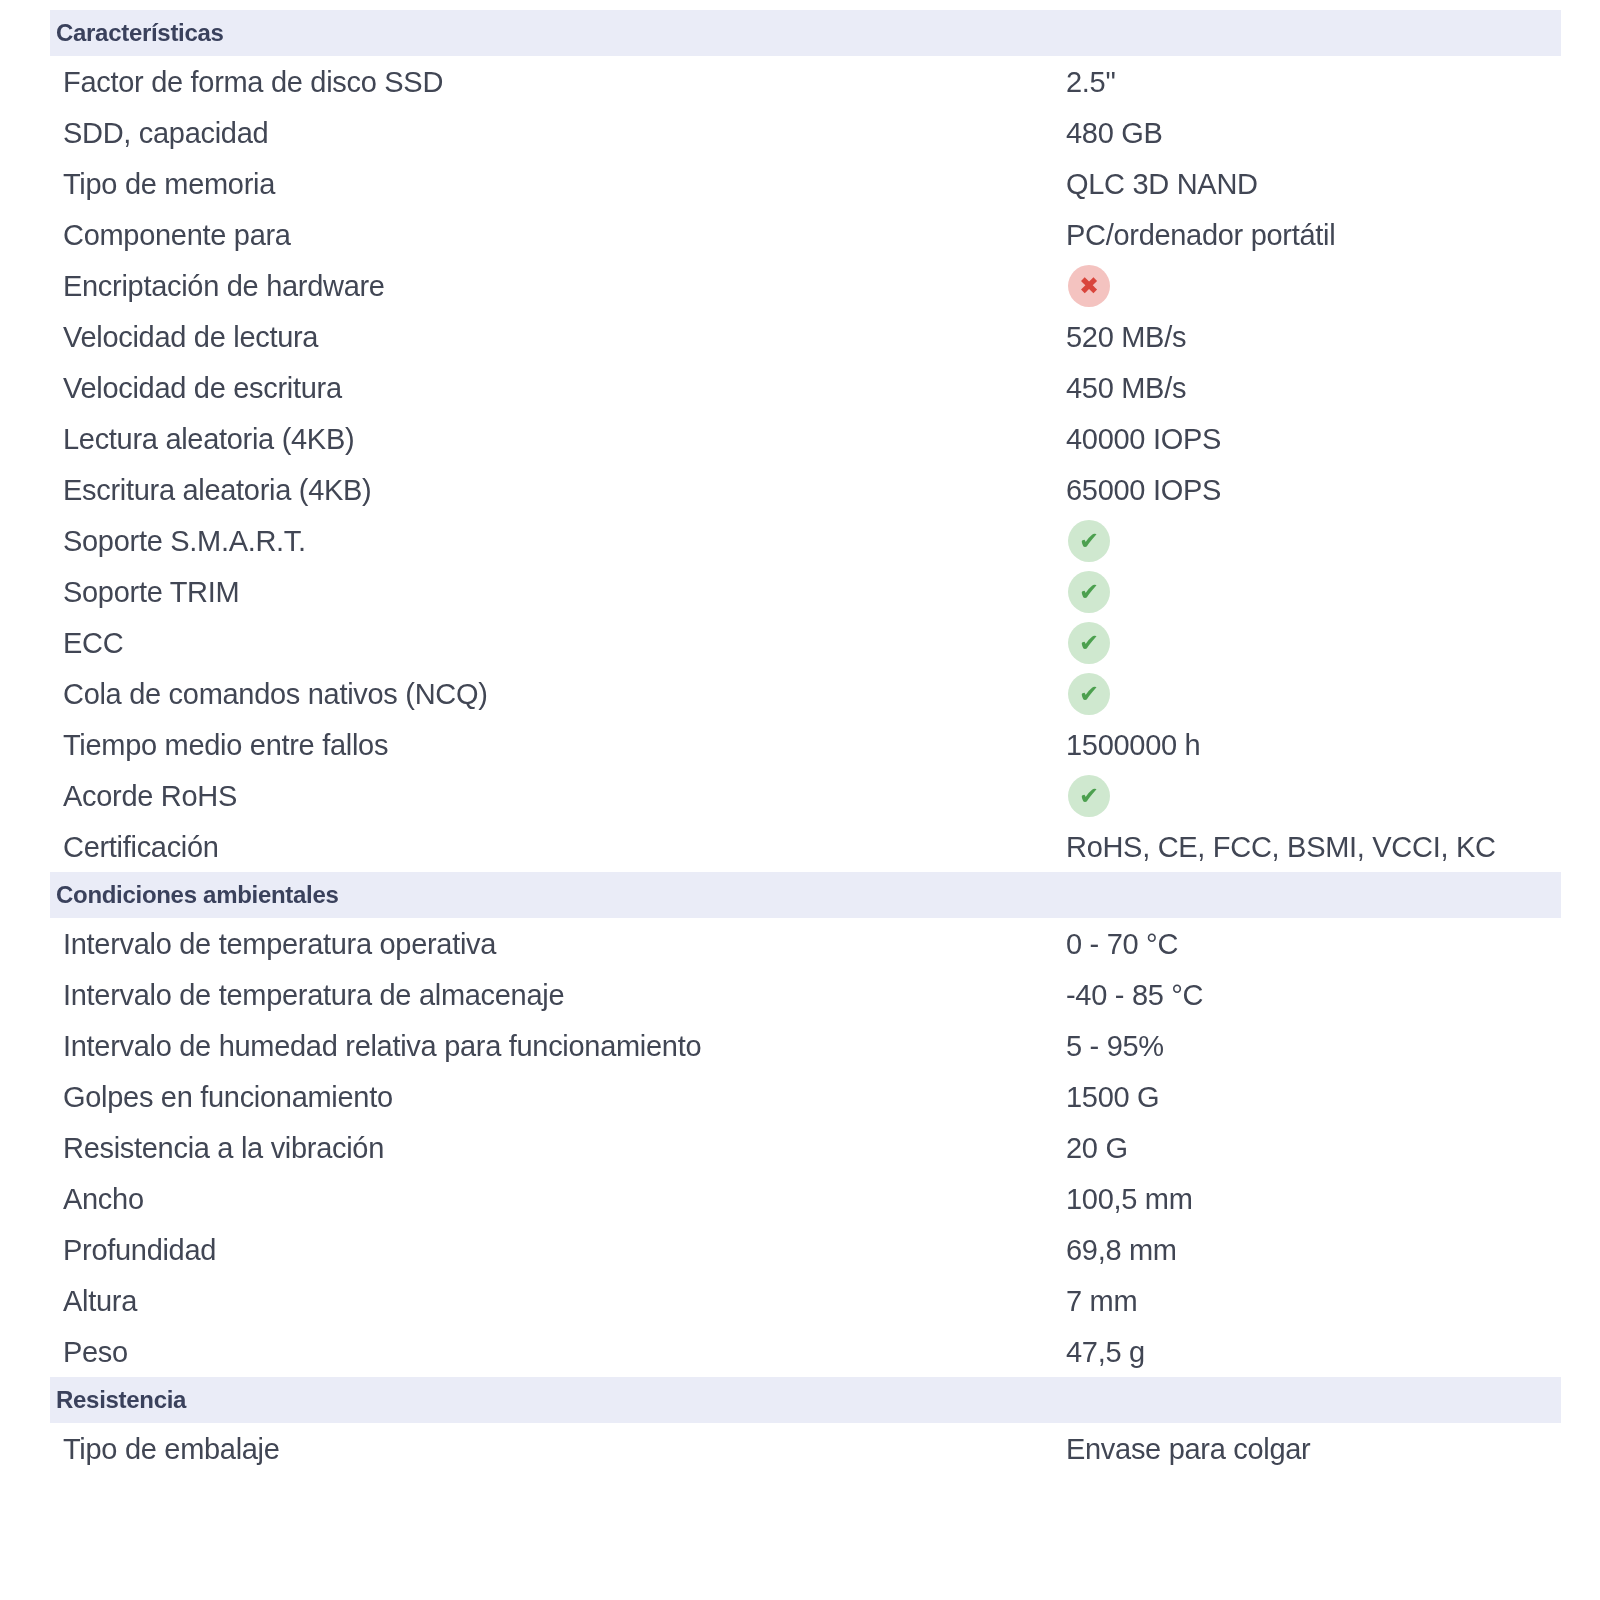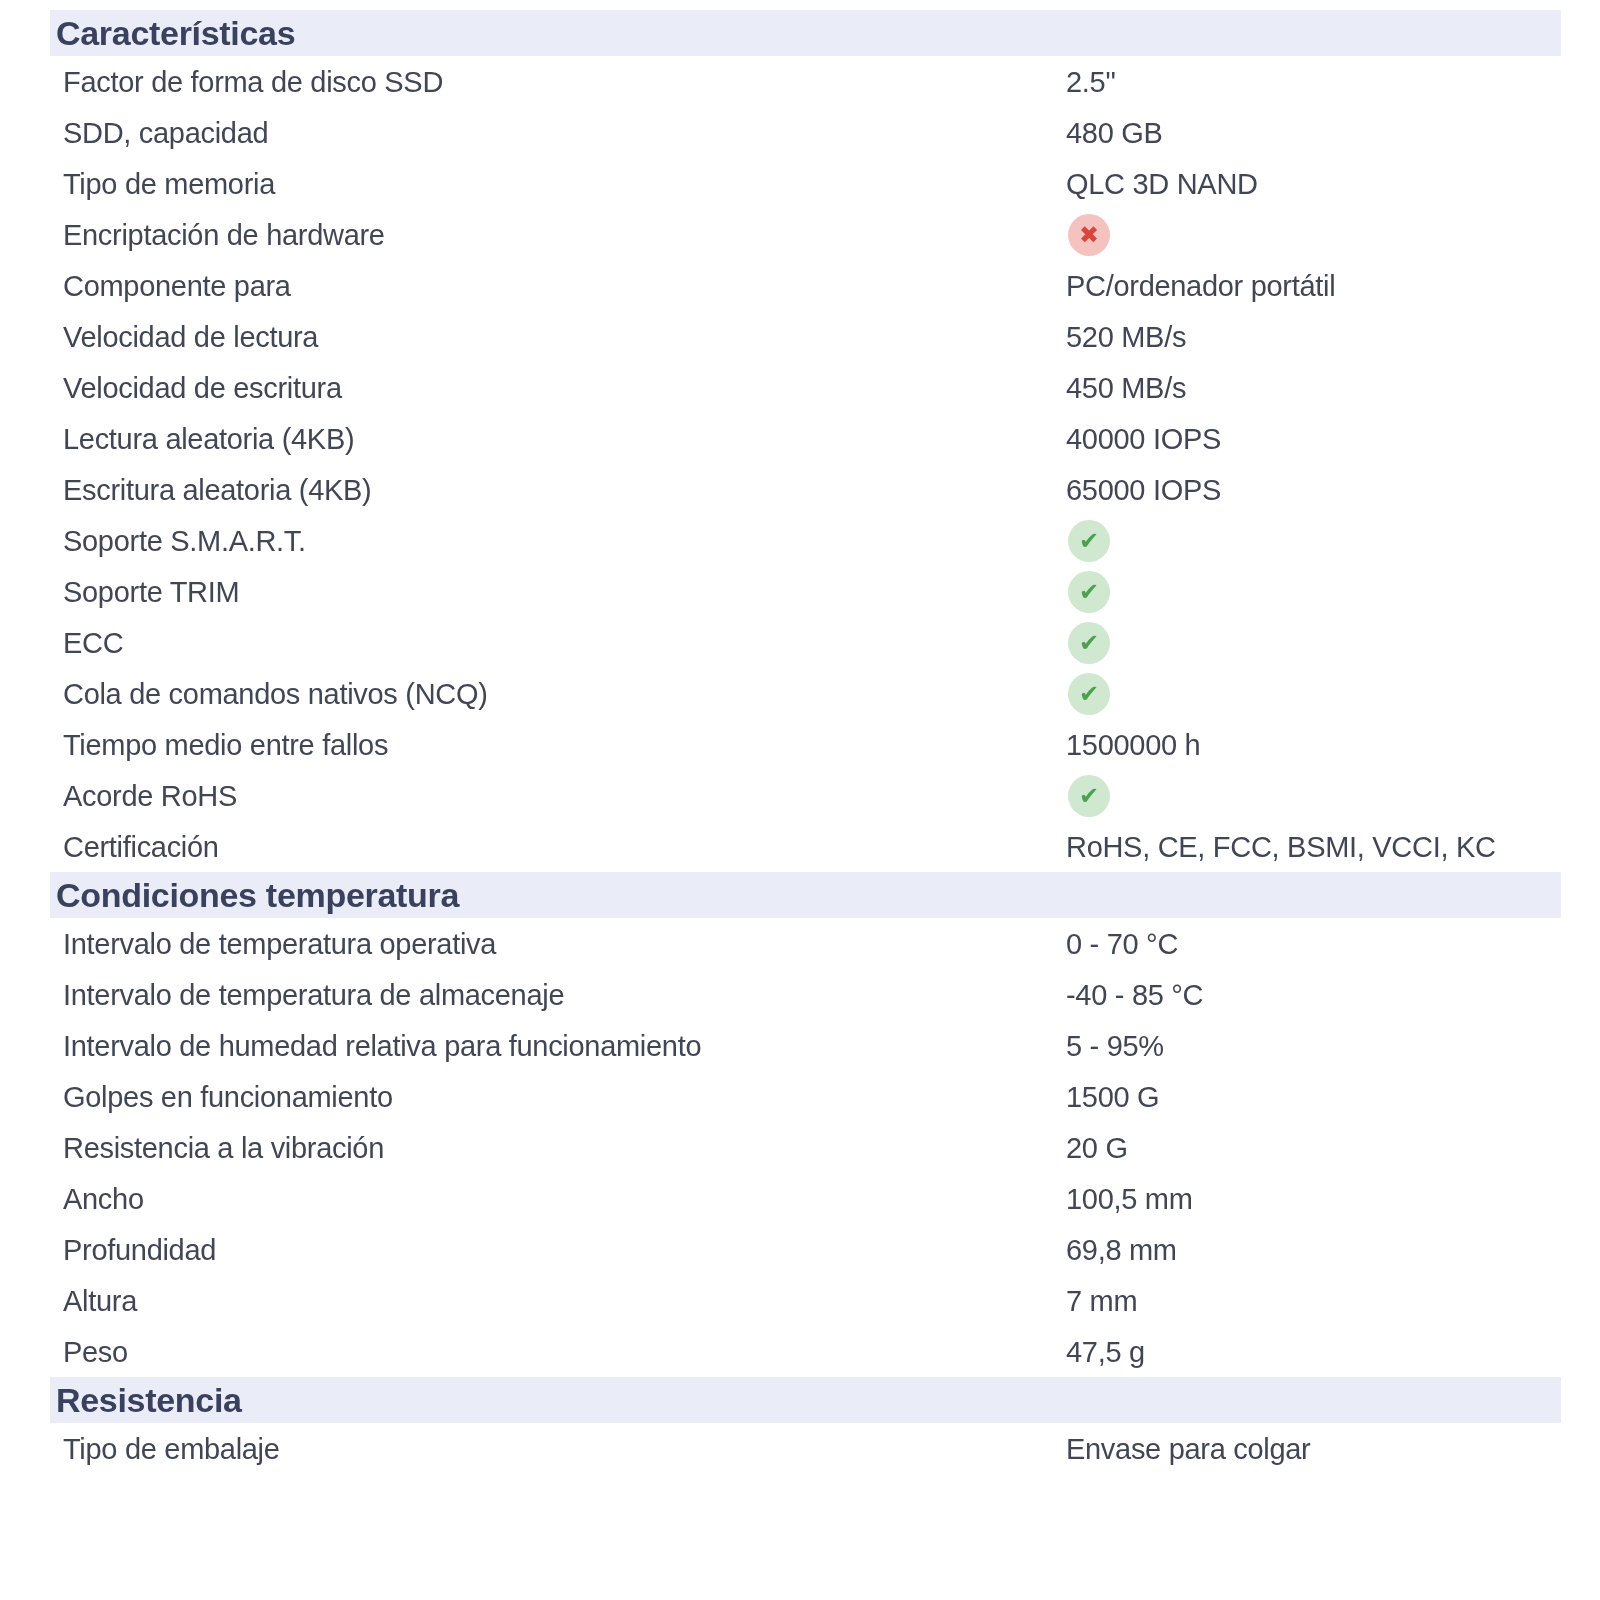--- a/index.html
+++ b/index.html
@@ -14,21 +14,21 @@
   #spec-table {
     position: relative;
     margin: 10px 0 0 50px;
     width: 1511px;
   }
   .section-header {
     height: 46px;
     line-height: 46px;
     background: var(--bar-bg, #eaecf7);
     color: var(--header-color, #3a415c);
-    font-size: 34px;
+    font-size: 24px;
     font-weight: bold;
     padding-left: 6px;
     letter-spacing: -0.3px;
   }
   .spec-row {
     position: relative;
     height: 51px;
   }
   .row-label {
     position: absolute;
@@ -81,26 +81,26 @@
     </div>
     <div class="spec-row">
       <div class="row-label">SDD, capacidad</div>
       <div class="row-value">480 GB</div>
     </div>
     <div class="spec-row">
       <div class="row-label">Tipo de memoria</div>
       <div class="row-value">QLC 3D NAND</div>
     </div>
     <div class="spec-row">
+      <div class="row-label">Componente para</div>
+      <div class="row-value">PC/ordenador portátil</div>
+    </div>
+    <div class="spec-row">
       <div class="row-label">Encriptación de hardware</div>
       <div class="row-value"><span class="bool-icon cross">✖</span></div>
-    </div>
-    <div class="spec-row">
-      <div class="row-label">Componente para</div>
-      <div class="row-value">PC/ordenador portátil</div>
     </div>
     <div class="spec-row">
       <div class="row-label">Velocidad de lectura</div>
       <div class="row-value">520 MB/s</div>
     </div>
     <div class="spec-row">
       <div class="row-label">Velocidad de escritura</div>
       <div class="row-value">450 MB/s</div>
     </div>
     <div class="spec-row">
@@ -132,21 +132,21 @@
       <div class="row-value">1500000 h</div>
     </div>
     <div class="spec-row">
       <div class="row-label">Acorde RoHS</div>
       <div class="row-value"><span class="bool-icon check">✔</span></div>
     </div>
     <div class="spec-row">
       <div class="row-label">Certificación</div>
       <div class="row-value">RoHS, CE, FCC, BSMI, VCCI, KC</div>
     </div>
-    <div class="section-header">Condiciones temperatura</div>
+    <div class="section-header">Condiciones ambientales</div>
     <div class="spec-row">
       <div class="row-label">Intervalo de temperatura operativa</div>
       <div class="row-value">0 - 70 °C</div>
     </div>
     <div class="spec-row">
       <div class="row-label">Intervalo de temperatura de almacenaje</div>
       <div class="row-value">-40 - 85 °C</div>
     </div>
     <div class="spec-row">
       <div class="row-label">Intervalo de humedad relativa para funcionamiento</div>

